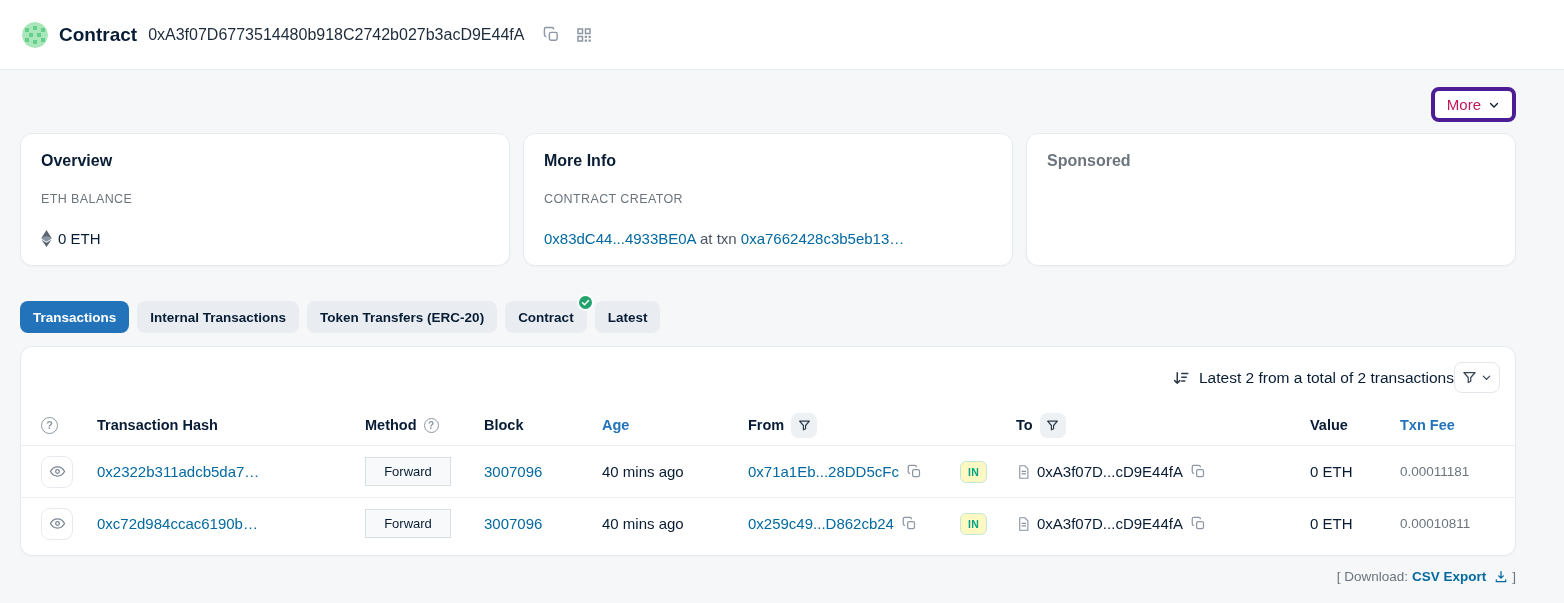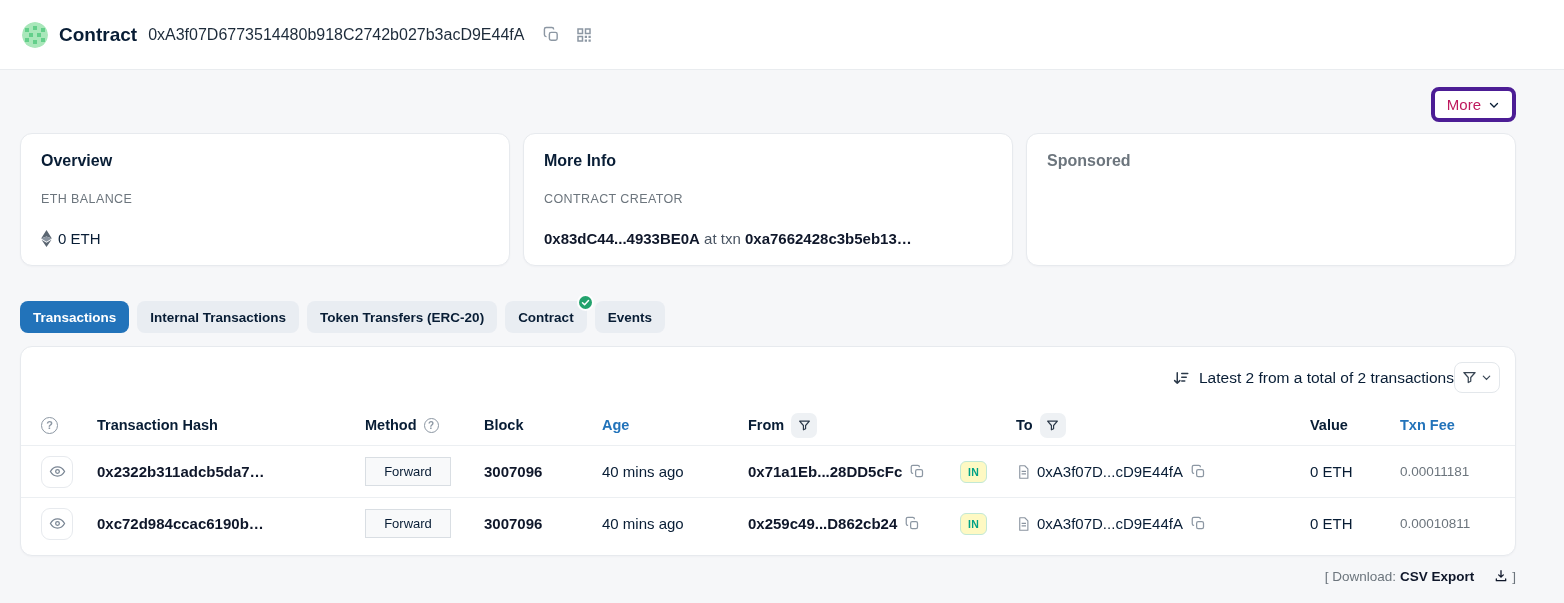--- a/index.html
+++ b/index.html
@@ -34,21 +34,21 @@
   
   .cards { display: grid; grid-template-columns: 1fr 1fr 1fr; gap: 13px; margin-top: 11px; }
   .card {
     background: #fff; border: 1px solid #e7eaee; border-radius: 12px;
     padding: 18px 20px; min-height: 125px; box-shadow: 0 1px 2px rgba(16,40,70,.03);
   }
   .card-title { font-size: 16px; font-weight: 700; margin: 0 0 22px 0; }
   .card-title.muted { color: #6c757d; }
   .field-label { font-size: 12.5px; color: #6c757d; letter-spacing: .4px; margin-bottom: 24px; }
   .field-value { font-size: 15px; display: flex; align-items: center; gap: 6px; }
-  a.link { color: #0f172a; text-decoration: none; cursor: pointer; font-weight: bold; }
+  a.link { color: #0369a1; text-decoration: none; cursor: pointer; }
   .creator-line { font-size: 15px; color: #4a5563; }
   
   .tabs { margin-top: 35px; display: flex; gap: 8px; }
   .tab {
     background: #e9edf2; color: #081d35; font-weight: 600; font-size: 13.5px;
     padding: 4px 13px; height: 32px; border-radius: 8px; border: none; cursor: pointer;
     position: relative; font-family: inherit; display: inline-flex; align-items: center;
   }
   .tab.active { background: #2273ba; color: #fff; }
   .tab .verified-badge {
@@ -100,21 +100,21 @@
     width: 17px; height: 17px; border: 1.4px solid #8c97a3; border-radius: 50%;
     color: #8c97a3; font-size: 11px; font-weight: 700; display: inline-flex;
     align-items: center; justify-content: center; flex: none;
   }
   .help-circle.sm { width: 15px; height: 15px; font-size: 10px; }
   
   .dl-row {
     display: flex; justify-content: flex-end; align-items: center; gap: 4px;
     margin-top: 13px; font-size: 13.5px; color: #6c757d;
   }
-  .dl-link { font-weight: 700; display: inline-flex; align-items: flex-start; gap: 20px; }
+  .dl-link { font-weight: 700; display: inline-flex; align-items: flex-end; gap: 8px; }
   svg { display: block; }
 </style>
 </head>
 <body>
 
 <div class="topbar">
   <span class="avatar">
     <svg width="26" height="26" viewBox="0 0 26 26">
       <circle cx="13" cy="13" r="13" fill="#a9e7ba"></circle>
       <g fill="#63cf8a">
@@ -201,21 +201,21 @@
     </button>
     <button class="tab">
       <span>Contract</span>
       <span class="verified-badge">
         <svg width="9" height="9" viewBox="0 0 24 24" fill="none" stroke="#fff" stroke-width="4" stroke-linecap="round" stroke-linejoin="round">
             <path d="M4 12.5l5.5 5.5L20 6.5"></path>
           </svg>
       </span>
     </button>
     <button class="tab">
-      <span>Events</span>
+      <span>Latest</span>
     </button>
   </div>
 
   <div class="table-card">
 
     <div class="summary-row">
       <div class="summary-left">
         <span>
           <svg width="18" height="18" viewBox="0 0 24 24" fill="none" stroke="#2b3949" stroke-width="2" stroke-linecap="round">
             <path d="M7 5v14M7 19l-3.5-3.5M7 19l3.5-3.5"></path>

